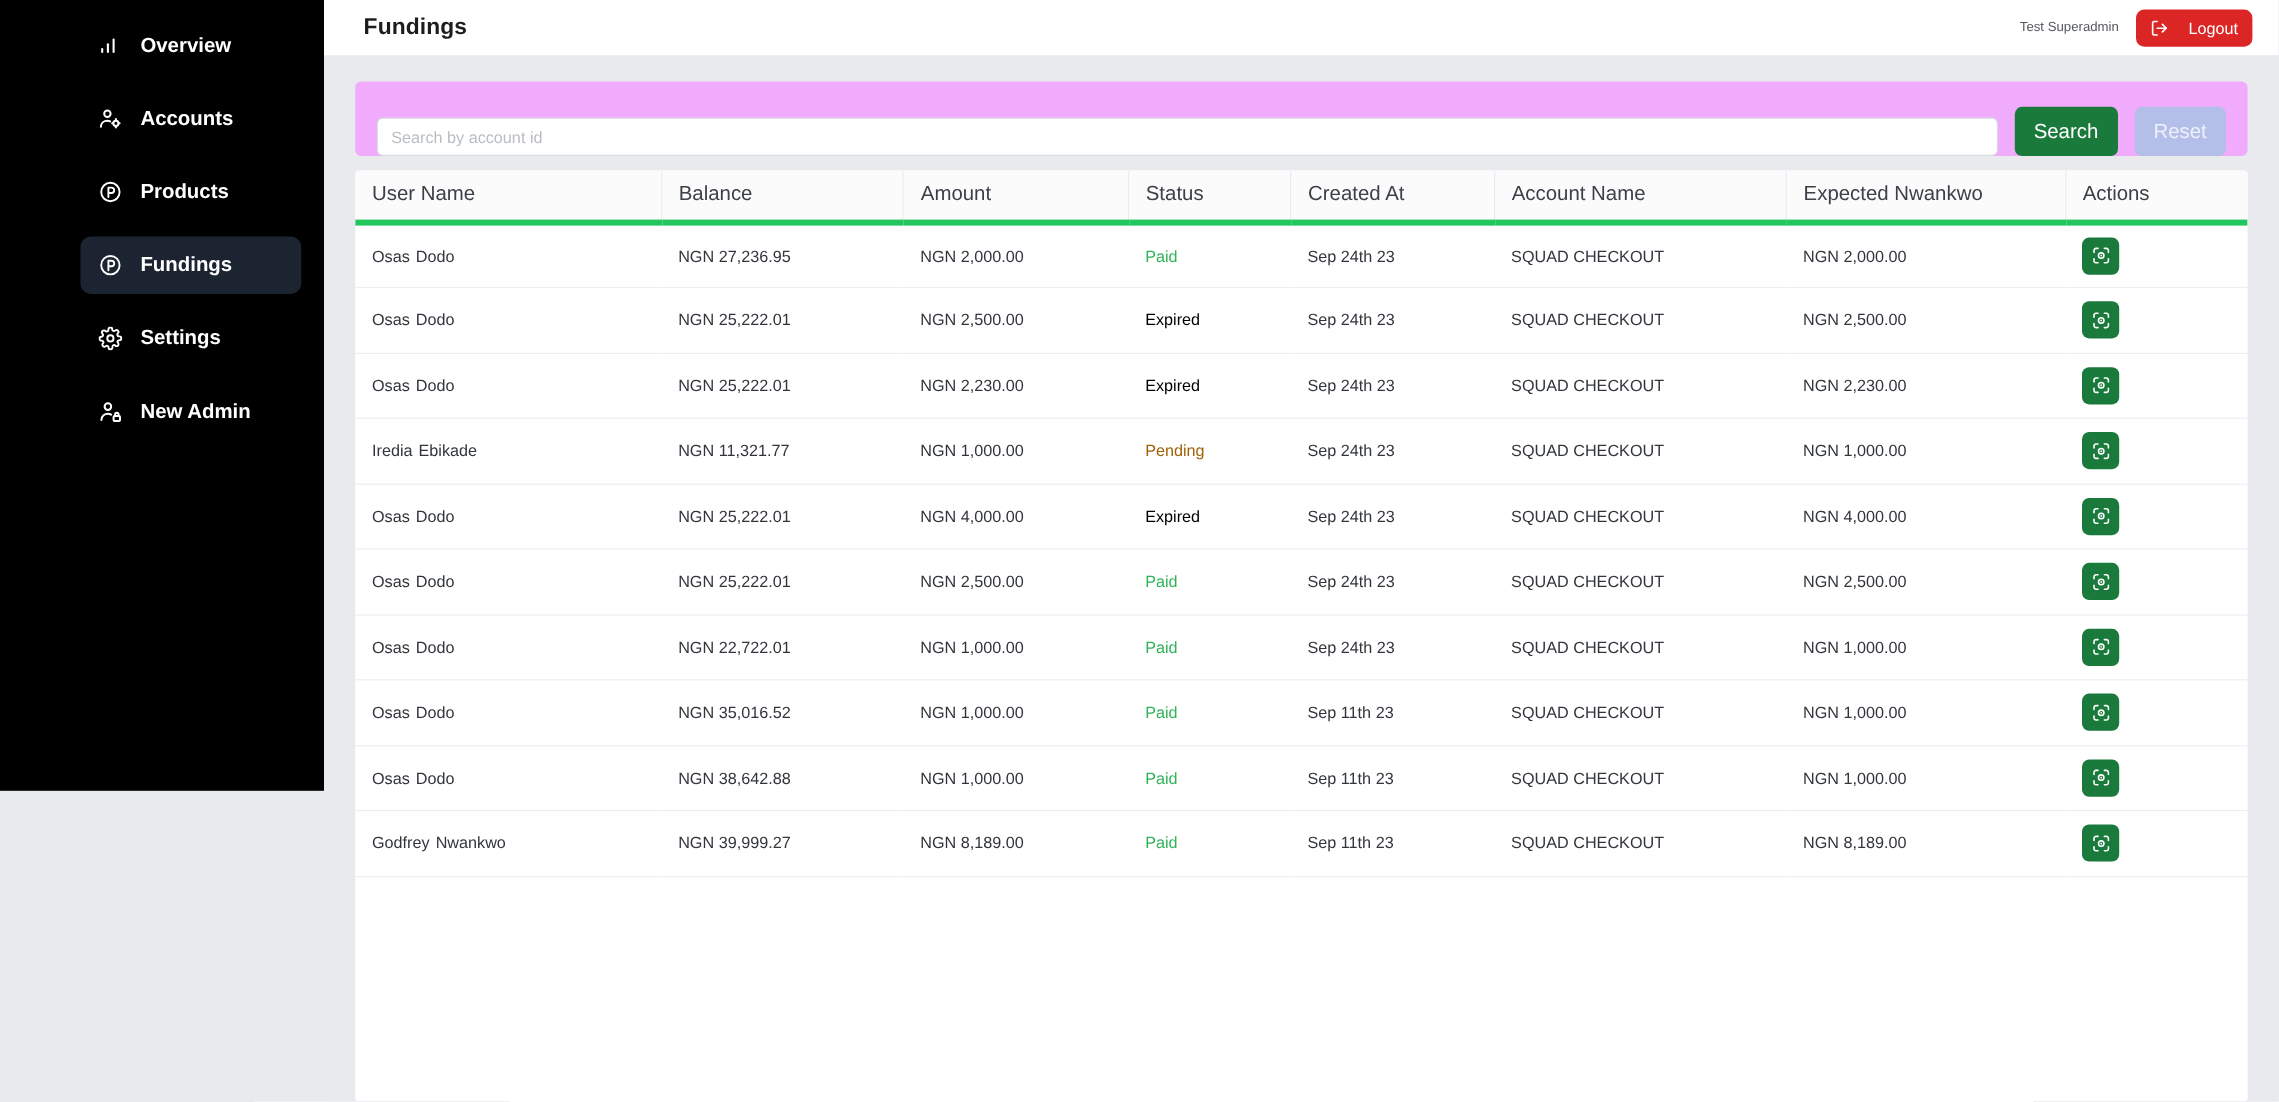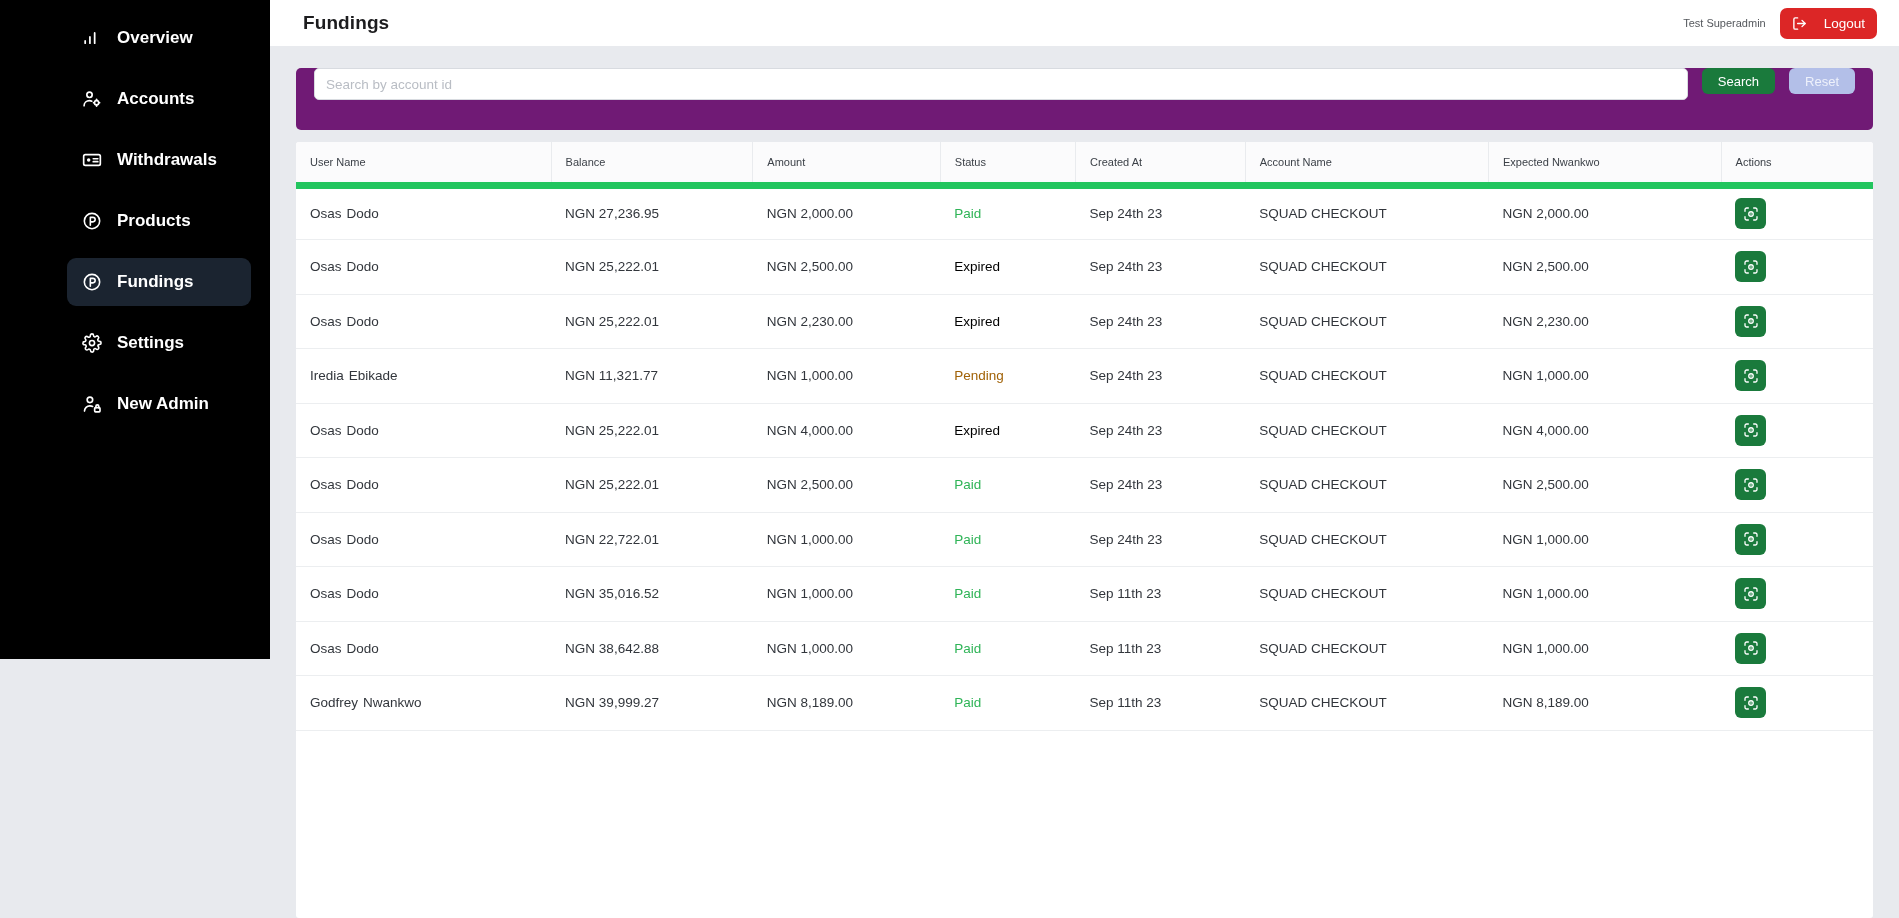--- a/index.html
+++ b/index.html
@@ -119,49 +119,49 @@
   .content {
     flex: 1;
     padding: 22px 26px 0 26px;
     overflow: hidden;
     display: flex;
     flex-direction: column;
   }
 
   
   .search-card {
-    background: #701a75;
+    background: #f0abfc;
     border-radius: 5px;
     height: 62px;
     min-height: 62px;
     display: flex;
-    align-items: flex-start;
+    align-items: flex-end;
     padding: 0 18px;
     gap: 14px;
   }
   .search-input {
     flex: 1;
     height: 32px;
     border: 1px solid #d8dbe0;
     border-radius: 5px;
     padding: 0 11px;
     font-size: 13.5px;
     font-family: inherit;
     color: #212529;
     background: #ffffff;
     outline: none;
   }
   .search-input::placeholder { color: #b9bdc4; }
 
   .btn {
     border: none;
     border-radius: 6px;
-    height: 26px;
+    height: 41px;
     padding: 0 16px;
-    font-size: 13px;
+    font-size: 17px;
     font-family: inherit;
     cursor: pointer;
     white-space: nowrap;
   }
   .btn-search { background: #1a7a3c; color: #ffffff; }
   .btn-reset  { background: #b3bfe8; color: #eef1fb; }
 
   
   .table-card {
     margin-top: 12px;
@@ -171,27 +171,27 @@
     overflow: hidden;
   }
 
   table.data {
     width: 100%;
     border-collapse: collapse;
     table-layout: fixed;
   }
   table.data thead th {
     background: #fbfbfc;
-    font-size: 11px;
+    font-size: 17px;
     font-weight: normal;
     color: #3c4148;
     text-align: left;
     height: 43px;
     padding: 0 0 0 14px;
-    border-bottom: 7px solid #22c55e;
+    border-bottom: 5px solid #22c55e;
     border-right: 1px solid #e9ebee;
     vertical-align: middle;
     white-space: nowrap;
   }
   table.data thead th:last-child { border-right: none; }
 
   table.data tbody td {
     font-size: 13.5px;
     color: #32363c;
     height: 54.5px;
@@ -255,31 +255,20 @@
             <circle cx="9" cy="7" r="3.2"></circle>
             <path d="M2.5 20c0-3.6 2.9-6 6.5-6 1 0 2 .2 2.8.6"></path>
             <circle cx="17.5" cy="16.5" r="2.6"></circle>
             <line x1="17.5" y1="12.3" x2="17.5" y2="13.4"></line>
             <line x1="17.5" y1="19.6" x2="17.5" y2="20.7"></line>
             <line x1="21.2" y1="16.5" x2="20.1" y2="16.5"></line>
             <line x1="14.9" y1="16.5" x2="13.8" y2="16.5"></line>
           </svg>
         </span>
         <span>Accounts</span>
-      </div>
-      <div class="nav-item">
-        <span class="nav-icon">
-          <svg width="20" height="20" viewBox="0 0 24 24" fill="none" stroke="#fff" stroke-width="2" stroke-linecap="round" stroke-linejoin="round">
-            <rect x="2" y="5.5" width="20" height="13" rx="2"></rect>
-            <circle cx="8" cy="12" r="2.1" fill="#fff" stroke="none"></circle>
-            <line x1="13.5" y1="10.5" x2="19" y2="10.5"></line>
-            <line x1="13.5" y1="14" x2="19" y2="14"></line>
-          </svg>
-        </span>
-        <span>Withdrawals</span>
       </div>
       <div class="nav-item">
         <span class="nav-icon">
           <svg width="20" height="20" viewBox="0 0 24 24" fill="none" stroke="#fff" stroke-width="1.9" stroke-linecap="round" stroke-linejoin="round">
             <circle cx="12" cy="12" r="9.2"></circle>
             <path d="M10 17V7.6h3.1a2.7 2.7 0 0 1 0 5.4H10"></path>
           </svg>
         </span>
         <span>Products</span>
       </div>

